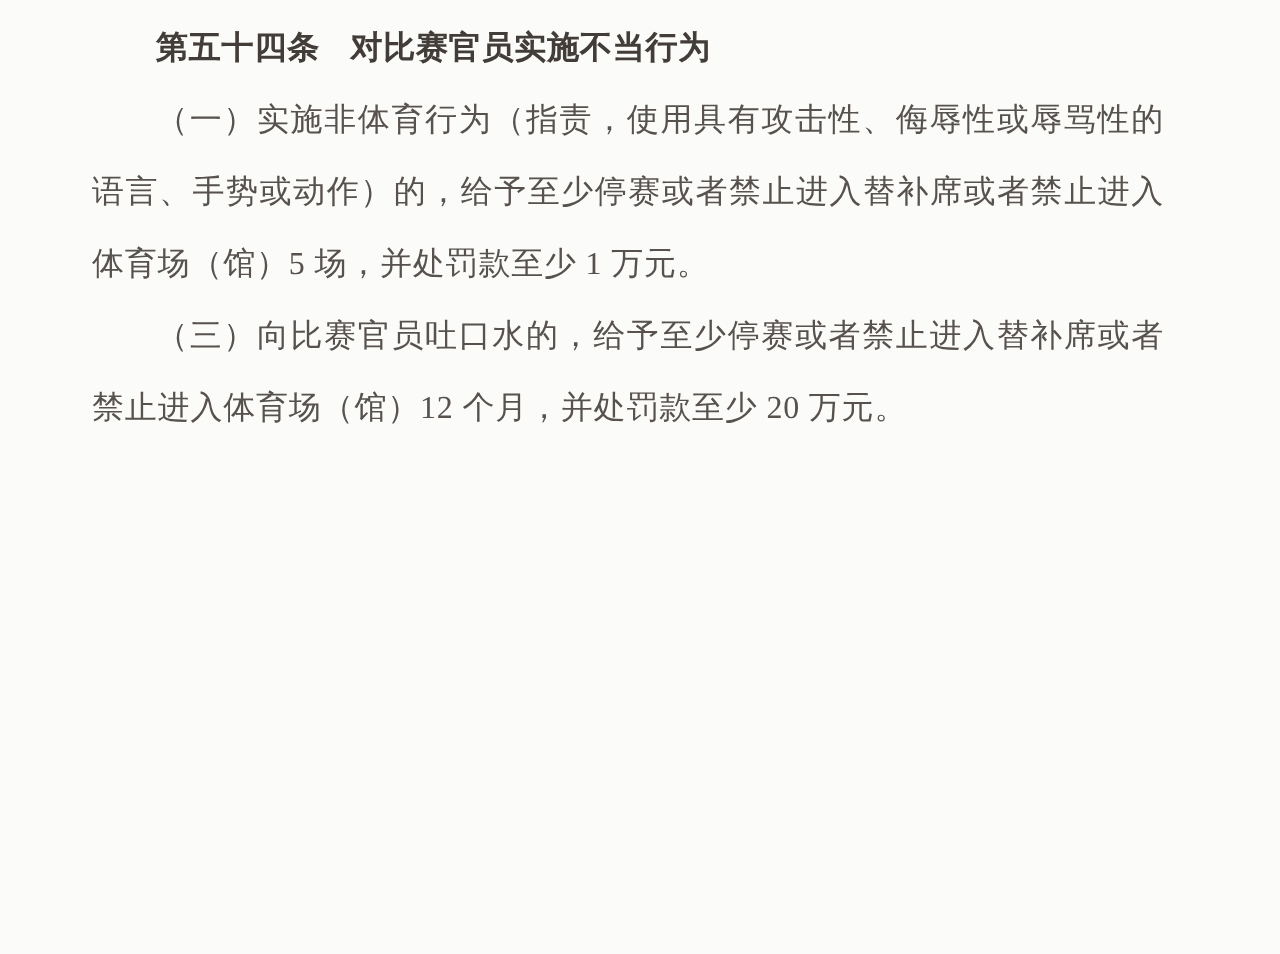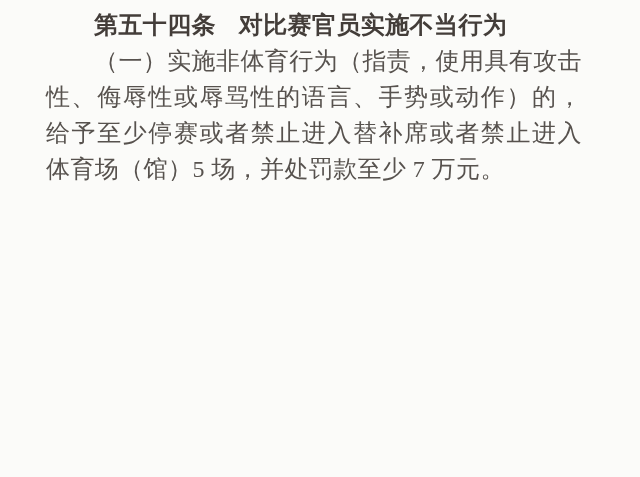--- a/index.html
+++ b/index.html
@@ -11,21 +11,21 @@
     height: 477px;
     background: var(--page-bg, #fbfbf9);
     overflow: hidden;
   }
   .page {
     box-sizing: border-box;
     width: 604px;
     height: 477px;
     padding: 7px 22px 0 46px;
     font-family: "Liberation Serif", "DejaVu Serif", serif;
-    font-size: 24px;
+    font-size: 16px;
     line-height: 36px;
     letter-spacing: 0.4px;
     color: var(--body-text, #57524e);
     text-align: justify;
   }
   .page p {
     margin: 0;
     text-indent: 2em;
   }
   .heading {
@@ -36,16 +36,17 @@
     margin-left: 0.95em;
   }
 </style>
 </head>
 <body>
 
 <div class="page">
   <p class="heading"><span class="article-no">第五十四条</span><span class="article-title">对比赛官员实施不当行为</span></p>
 
 
-  <p class="para">（一）实施非体育行为（指责，使用具有攻击性、侮辱性或辱骂性的语言、手势或动作）的，给予至少停赛或者禁止进入替补席或者禁止进入体育场（馆）5 场，并处罚款至少 7 万元。</p>
+  <p class="para">（一）实施非体育行为（指责，使用具有攻击性、侮辱性或辱骂性的语言、手势或动作）的，给予至少停赛或者禁止进入替补席或者禁止进入体育场（馆）5 场，并处罚款至少 1 万元。</p>
 
 
+  <p class="para">（三）向比赛官员吐口水的，给予至少停赛或者禁止进入替补席或者禁止进入体育场（馆）12 个月，并处罚款至少 20 万元。</p>
 </div>
 
 </body></html>

